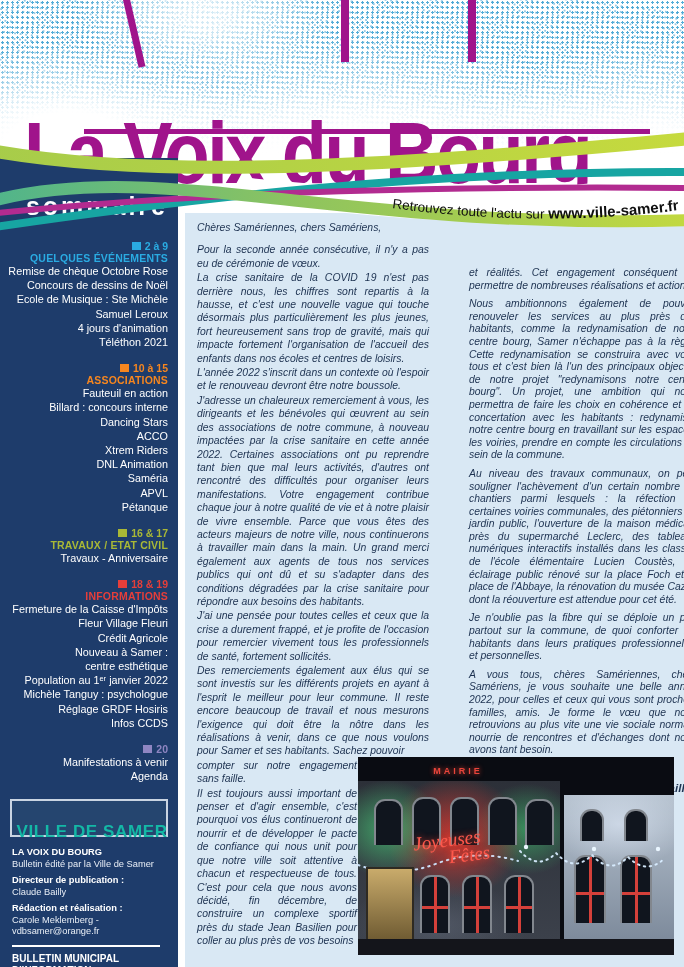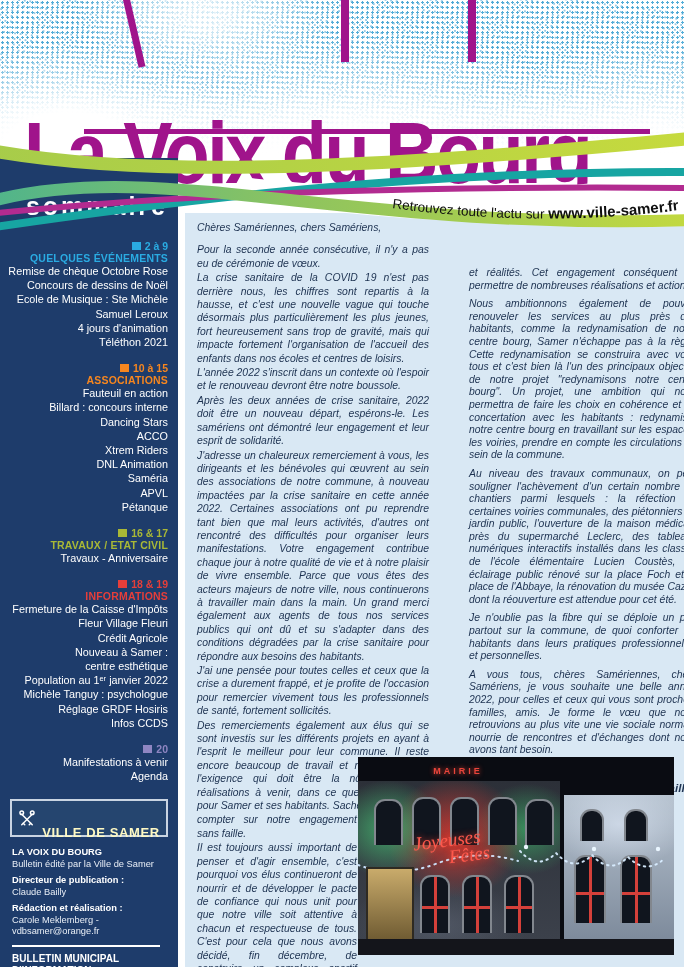--- a/index.html
+++ b/index.html
@@ -40,21 +40,21 @@
   .sommaire{margin:34px 10px 0 0;text-align:right;font-size:25px;font-weight:bold;
      letter-spacing:3px;color:#fff;}
   .toc{padding:6px 10px 0 6px;text-align:right;}
   .sec{margin-top:13px;}
   .sec-head{font-size:10.5px;font-weight:bold;line-height:12px;}
   .sq{display:inline-block;width:9px;height:8px;margin-right:4px;}
   .sec-title{font-size:10.5px;font-weight:bold;line-height:12px;letter-spacing:.2px;}
   .item{font-size:10.8px;line-height:14.2px;color:#fff;}
   .logo-box{margin:16px 10px 0 10px;border:2px solid #c9d4e2;background:#25456f;
      height:34px;display:flex;align-items:center;justify-content:center;gap:6px;}
-  .logo-label{font-size:13px;font-weight:bold;letter-spacing:.6px;color:#fef9c3;white-space:nowrap;margin-top:28px;}
+  .logo-label{font-size:17px;font-weight:bold;letter-spacing:.6px;color:#14b8a6;white-space:nowrap;margin-top:28px;}
   .imprint{margin:10px 12px 0 12px;text-align:left;font-size:9.3px;line-height:11.5px;color:#e8eef6;}
   .imprint .b{font-weight:bold;color:#fff;}
   .imp-gap{height:5px;}
   .imprint-rule{width:148px;height:2px;background:#fff;margin:7px 0 6px 0;}
   .bulletin{font-weight:bold;font-size:10px;line-height:12.5px;color:#fff;}
 
   
   .panel{position:absolute;left:185px;top:213px;width:510px;bottom:0;background:#d9e8f4;z-index:1;}
   .col{position:absolute;top:8px;font-style:italic;color:#1c3150;text-align:justify;}
   .col1{left:12px;width:232px;font-size:10.4px;line-height:13.4px;}
@@ -205,21 +205,20 @@
 
     </div>
   </aside>
 
   <main class="panel">
     <div class="col col1">
       <p class="para sal">Chères Samériennes, chers Samériens,</p>
       <p class="para">Pour la seconde année consécutive, il n'y a pas eu de cérémonie de vœux.</p>
       <p class="para">La crise sanitaire de la COVID 19 n'est pas derrière nous, les chiffres sont repartis à la hausse, et c'est une nouvelle vague qui touche désormais plus particulièrement les plus jeunes, fort heureusement sans trop de gravité, mais qui impacte fortement l'organisation de l'accueil des enfants dans nos écoles et centres de loisirs.</p>
       <p class="para">L'année 2022 s'inscrit dans un contexte où l'espoir et le renouveau devront être notre boussole.</p>
-      <p class="para">Après les deux années de crise sanitaire, 2022 doit être un nouveau départ, espérons-le. Les samériens ont démontré leur engagement et leur esprit de solidarité.</p>
       <p class="para">J'adresse un chaleureux remerciement à vous, les dirigeants et les bénévoles qui œuvrent au sein des associations de notre commune, à nouveau impactées par la crise sanitaire en cette année 2022. Certaines associations ont pu reprendre tant bien que mal leurs activités, d'autres ont rencontré des difficultés pour organiser leurs manifestations. Votre engagement contribue chaque jour à notre qualité de vie et à notre plaisir de vivre ensemble. Parce que vous êtes des acteurs majeurs de notre ville, nous continuerons à travailler main dans la main. Un grand merci également aux agents de tous nos services publics qui ont dû et su s'adapter dans des conditions dégradées par la crise sanitaire pour répondre aux besoins des habitants.</p>
       <p class="para">J'ai une pensée pour toutes celles et ceux que la crise a durement frappé, et je profite de l'occasion pour remercier vivement tous les professionnels de santé, fortement sollicités.</p>
       <p class="para">Des remerciements également aux élus qui se sont investis sur les différents projets en ayant à l'esprit le meilleur pour leur commune. Il reste encore beaucoup de travail et nous mesurons l'exigence qui doit être la nôtre dans les réalisations à venir, dans ce que nous voulons pour Samer et ses habitants. Sachez pouvoir</p>
       <p class="para narrow">compter sur notre engagement sans faille.</p>
       <p class="para narrow">Il est toujours aussi important de penser et d'agir ensemble, c'est pourquoi vos élus continueront de nourrir et de développer le pacte de confiance qui nous unit pour que notre ville soit attentive à chacun et respectueuse de tous. C'est pour cela que nous avons décidé, fin décembre, de construire un complexe sportif près du stade Jean Basilien pour coller au plus près de vos besoins</p>
     </div>
     <div class="col col2 c2">
       <p class="para">et réalités. Cet engagement conséquent va permettre de nombreuses réalisations et actions.</p>
       <p class="para">Nous ambitionnons également de pouvoir renouveler les services au plus près des habitants, comme la redynamisation de notre centre bourg, Samer n'échappe pas à la règle. Cette redynamisation se construira avec vous tous et c'est bien là l'un des principaux objectifs de notre projet "redynamisons notre centre bourg". Un projet, une ambition qui nous permettra de faire les choix en cohérence et en concertation avec les habitants : redynamiser notre centre bourg en travaillant sur les espaces, les voiries, prendre en compte les circulations au sein de la commune.</p>
       <p class="para">Au niveau des travaux communaux, on peut souligner l'achèvement d'un certain nombre de chantiers parmi lesquels : la réfection de certaines voiries communales, des piétonniers au jardin public, l'ouverture de la maison médicale près du supermarché Leclerc, des tableaux numériques interactifs installés dans les classes de l'école élémentaire Lucien Coustès, un éclairage public rénové sur la place Foch et la place de l'Abbaye, la rénovation du musée Cazin, dont la réouverture est attendue pour cet été.</p>

